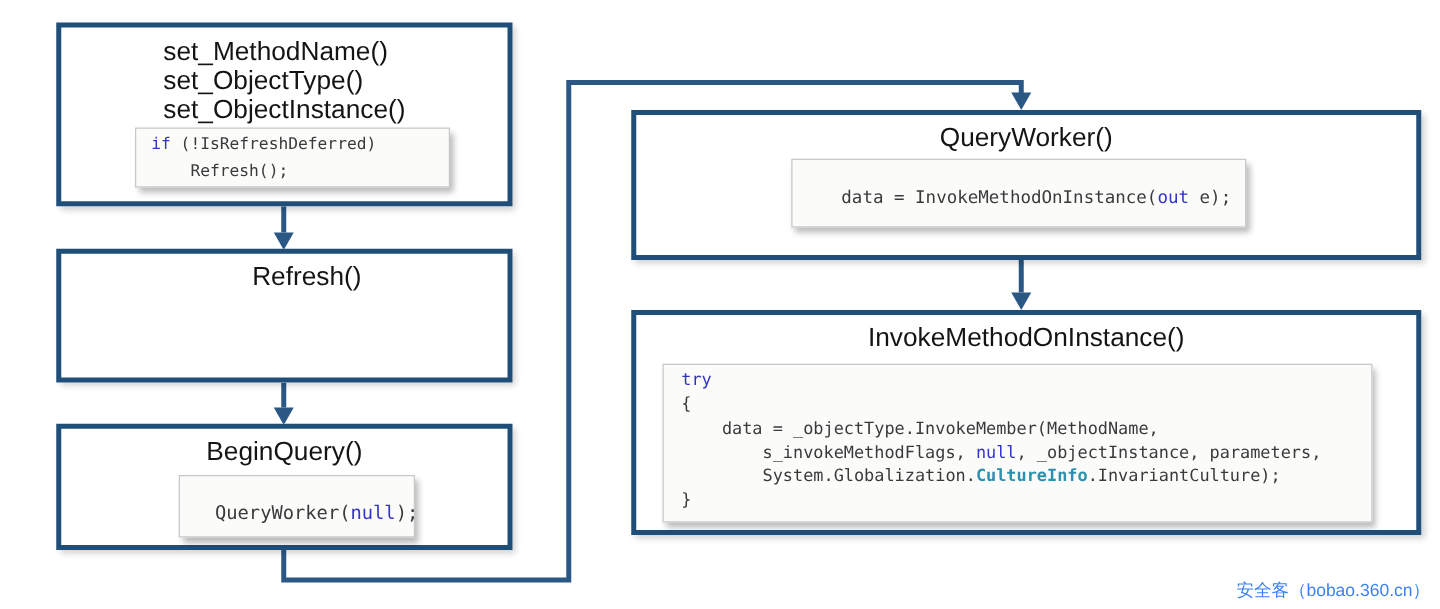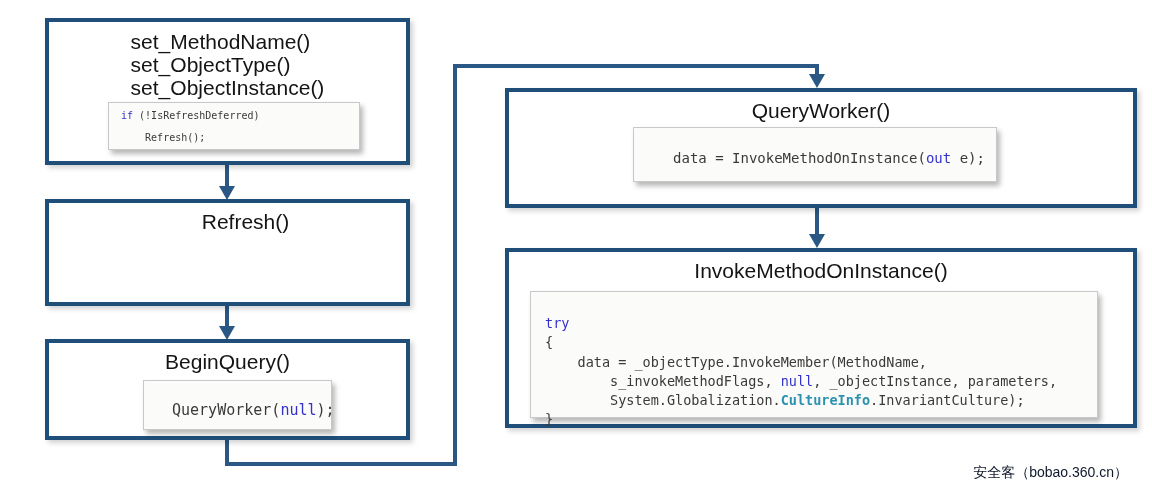--- a/index.html
+++ b/index.html
@@ -42,33 +42,33 @@
   #box-invoke       { left:505px; top:248px; width:632px; height:180px; }
 
   #box-setters     .node-title { padding-top:8px; }
   #box-refresh     .node-title { padding-top:7px;margin-left:36px; }
   #box-beginquery  .node-title { padding-top:7px; }
   #box-queryworker .node-title { padding-top:7px; }
   #box-invoke      .node-title { padding-top:7px; }
 
   
   #snippet-setters     { left:59px;  top:80px; width:252px; height:48px;
-                         font-size:10px; line-height:22px; padding:2px 0 0 12px; }
+                         font-size:13px; line-height:22px; padding:2px 0 0 12px; }
   #snippet-refresh     { left:43px;  top:39px; width:256px; height:53px;
                          font-size:15px; line-height:21px; padding:5px 0 0 10px; }
   #snippet-beginquery  { left:94px;  top:37px; width:189px; height:50px;
                          font-size:15px; line-height:20px; padding-top:19px; text-align:center; }
   #snippet-queryworker { left:124px; top:35px; width:364px; height:55px;
                          font-size:14px; line-height:19px; padding-top:21px; text-align:center; }
   #snippet-invoke      { left:21px;  top:39px; width:568px; height:127px;
-                         font-size:13.5px; line-height:19.3px; padding:22px 0 0 14px; }
+                         font-size:13.5px; line-height:19.3px; padding:3px 0 0 14px; }
 
   .watermark {
-    position:absolute; right:24px; bottom:5px;
-    font-size:14px; color:#0f172a; z-index:2;
+    position:absolute; right:8px; bottom:5px;
+    font-size:14px; color:#3b82f6; z-index:2;
     font-family:"Liberation Sans", sans-serif;
   }
 </style>
 </head>
 <body>
 
 <div class="stage">
 
   <svg class="wires" width="1152" height="487" viewBox="0 0 1152 487">
 

